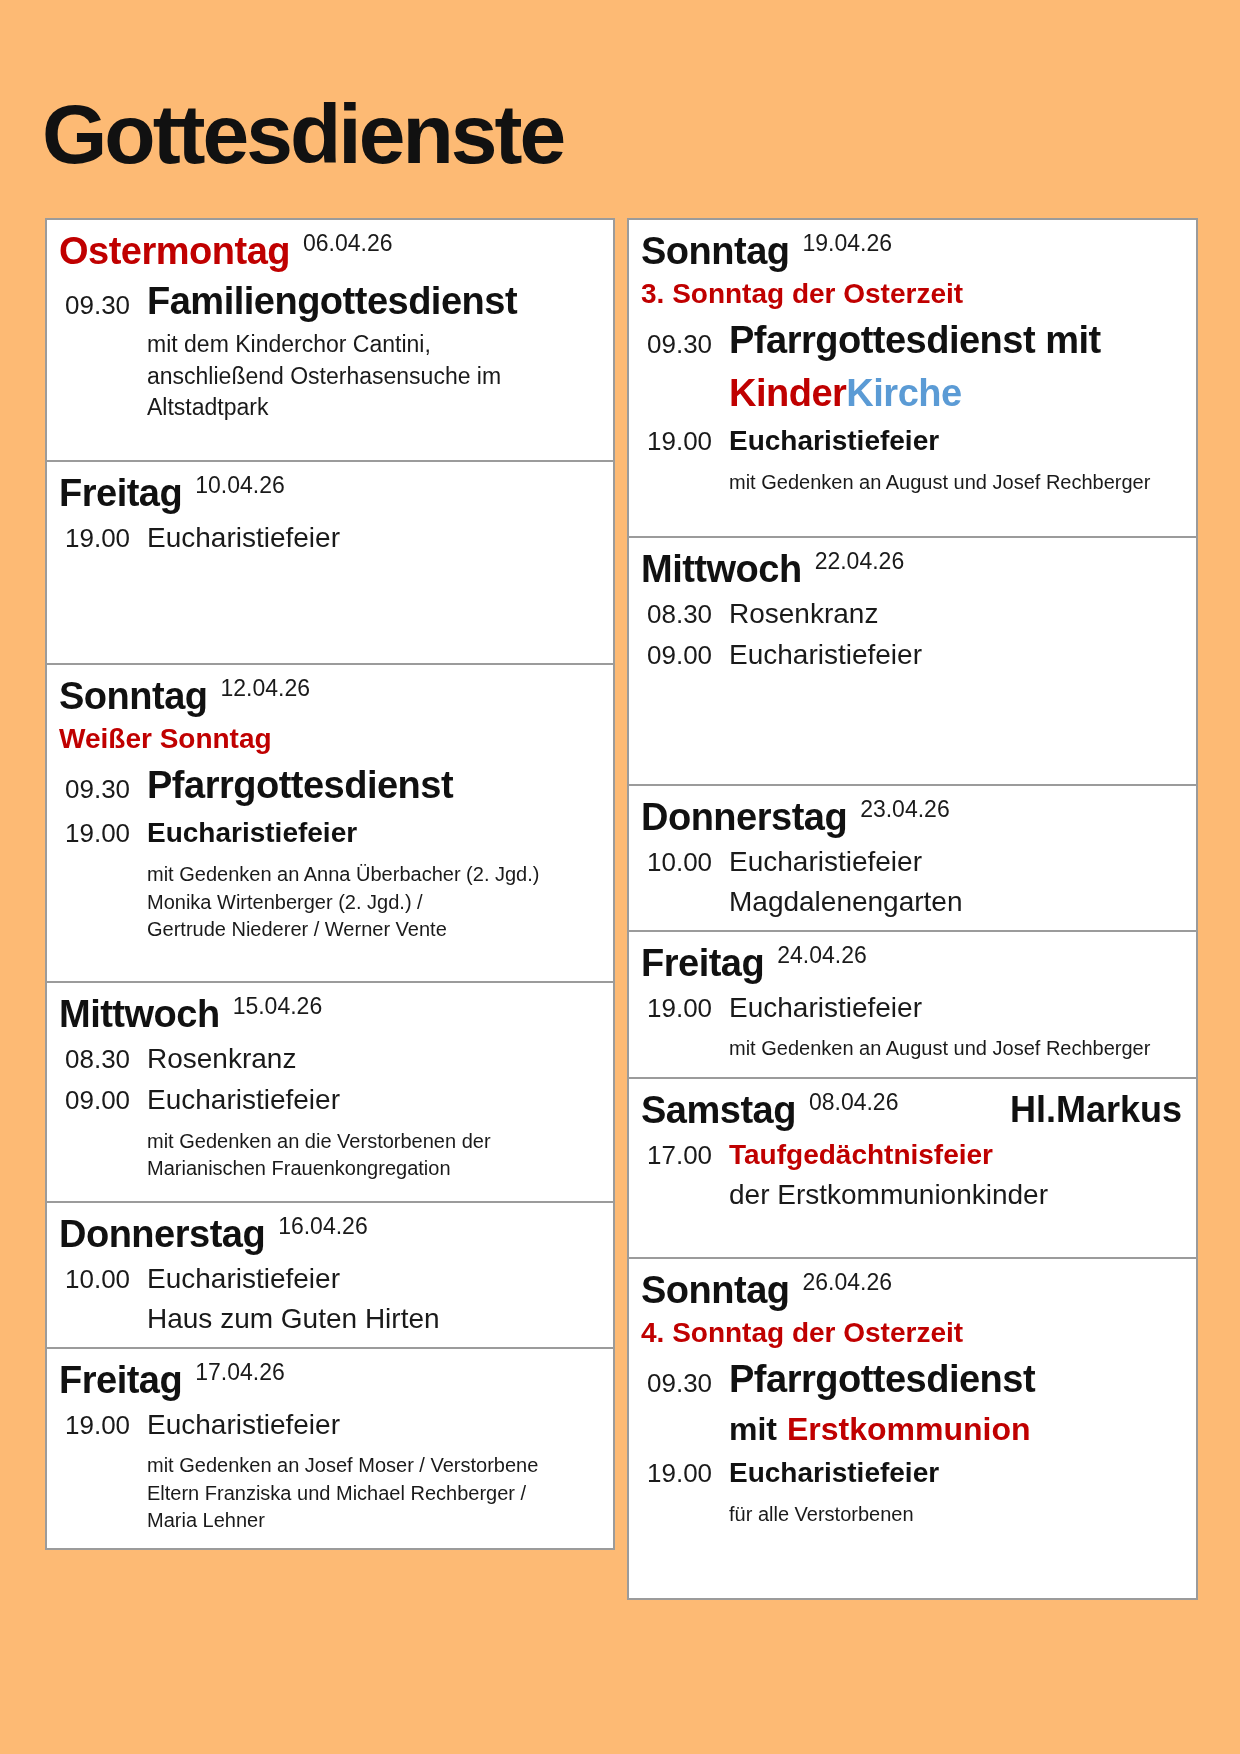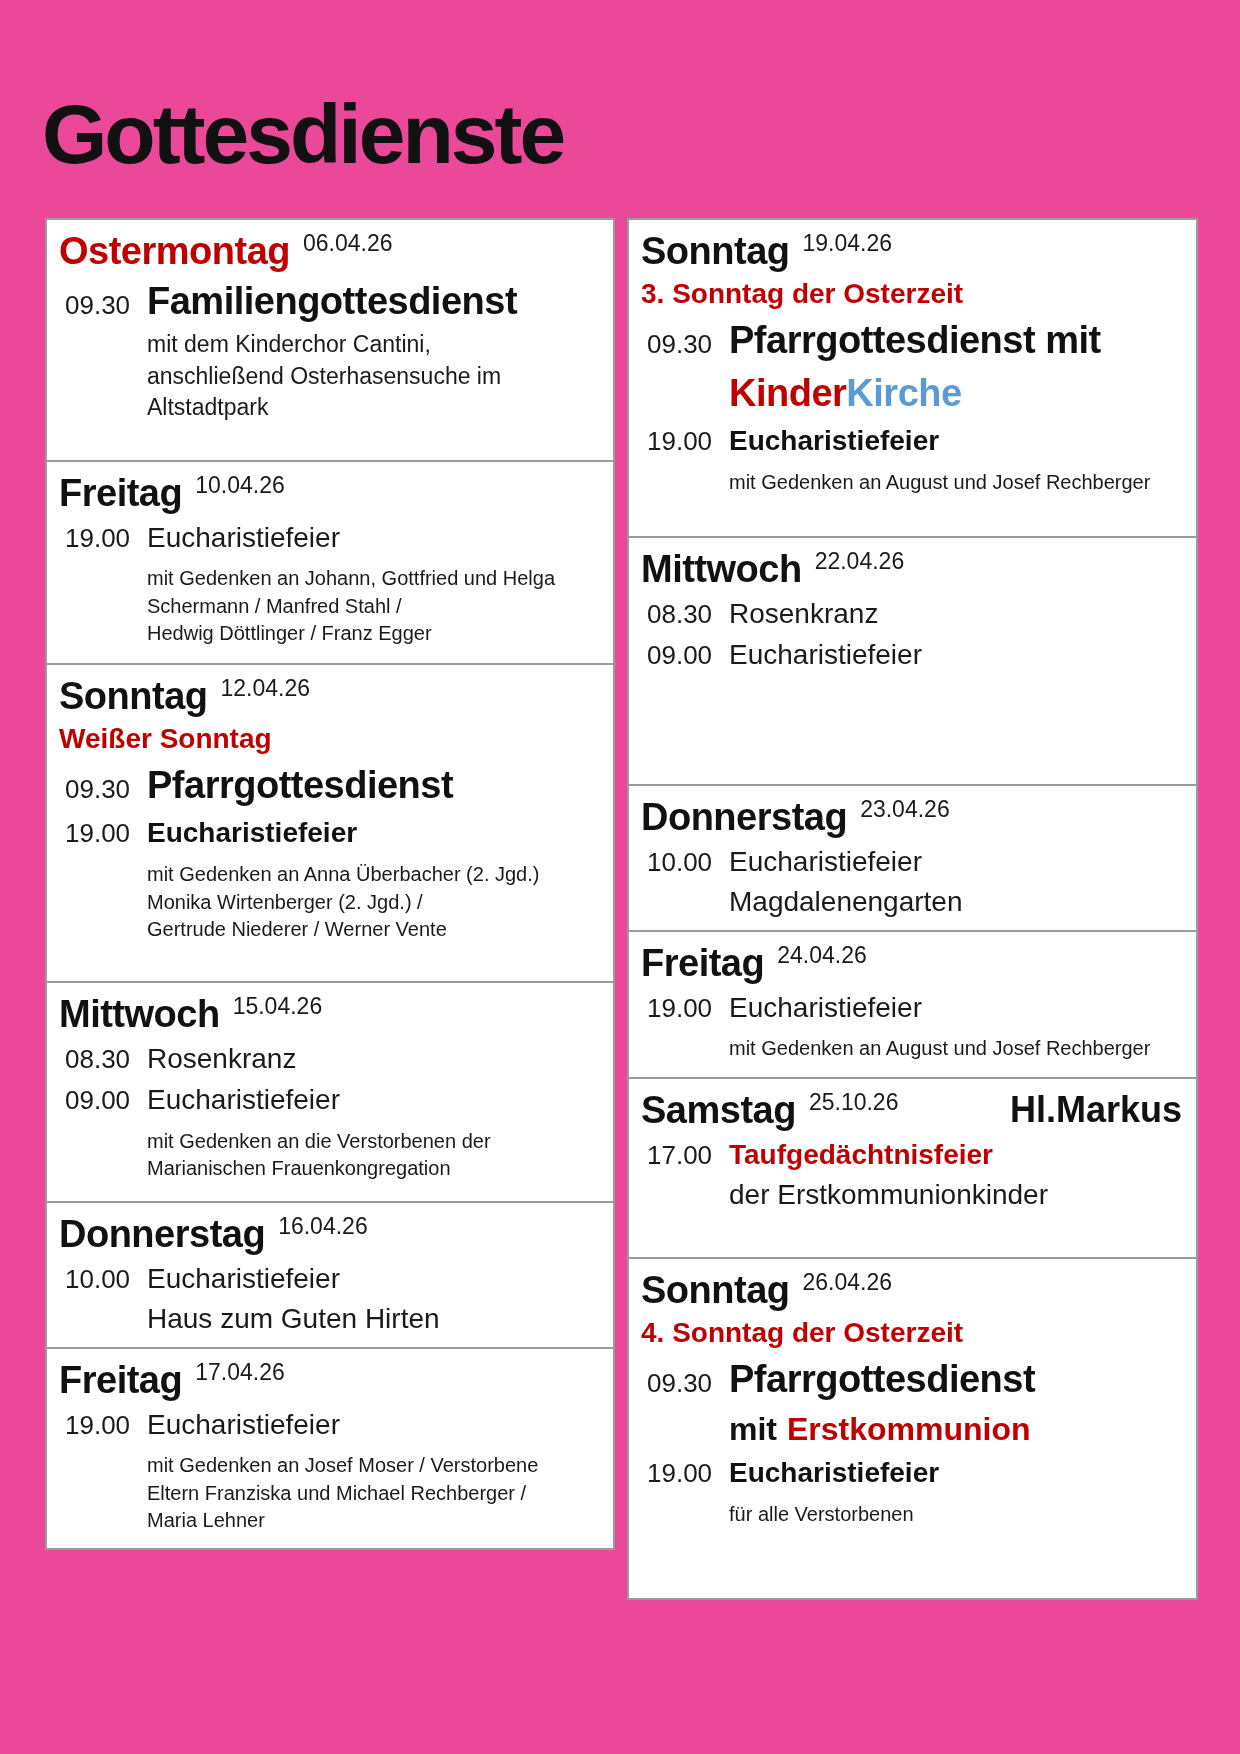--- a/index.html
+++ b/index.html
@@ -7,21 +7,21 @@
     --blue:#5B9BD5;
     --border:#9b9b9b;
     --ink:#111111;
     --ink2:#1a1a1a;
   }
   *{box-sizing:border-box;}
   html,body{margin:0;padding:0;background:#ffffff;}
   .page{
     position:relative;
     width:1240px;height:1754px;
-    background:#ec4899;
+    background:#fdba74;
     font-family:"Liberation Sans", sans-serif;
     color:var(--ink);
     overflow:hidden;
   }
   .title{
     position:absolute;left:42px;top:92px;
     font-size:84px;font-weight:bold;letter-spacing:-3px;
     line-height:1;color:var(--ink);
     margin:0;
   }
@@ -89,23 +89,20 @@
 
     <section class="box" style="height:205px">
       <div class="day-row">
         <span class="day">Freitag</span>
         <span class="date">10.04.26</span>
       </div>
       <div class="entry first">
         <span class="time">19.00</span>
         <div class="content">
           <div class="t-reg">Eucharistiefeier</div>
-          <div class="memorial">mit Gedenken an Johann, Gottfried und Helga
-Schermann / Manfred Stahl /
-Hedwig Döttlinger / Franz Egger</div>
         </div>
       </div>
     </section>
 
     <section class="box" style="height:320px">
       <div class="day-row">
         <span class="day">Sonntag</span>
         <span class="date">12.04.26</span>
       </div>
       <div class="subtitle">Weißer Sonntag</div>
@@ -248,21 +245,21 @@
         <div class="content">
           <div class="t-reg">Eucharistiefeier</div>
           <div class="memorial">mit Gedenken an August und Josef Rechberger</div>
         </div>
       </div>
     </section>
 
     <section class="box" style="height:182px">
       <div class="day-row">
         <span class="day">Samstag</span>
-        <span class="date">25.10.26</span>
+        <span class="date">08.04.26</span>
         <span class="day-right">Hl.Markus</span>
       </div>
       <div class="entry first">
         <span class="time">17.00</span>
         <div class="content">
           <div class="t-redbold">Taufgedächtnisfeier</div>
           <div class="loc">der Erstkommunionkinder</div>
         </div>
       </div>
     </section>

